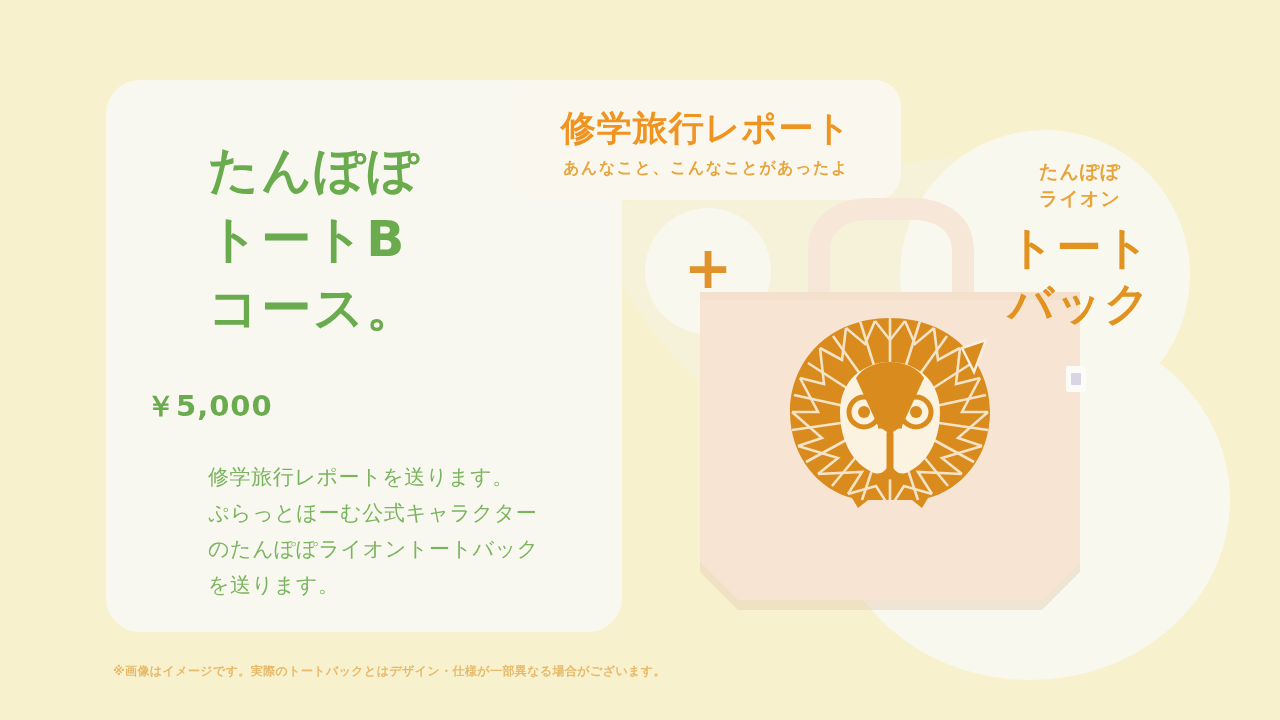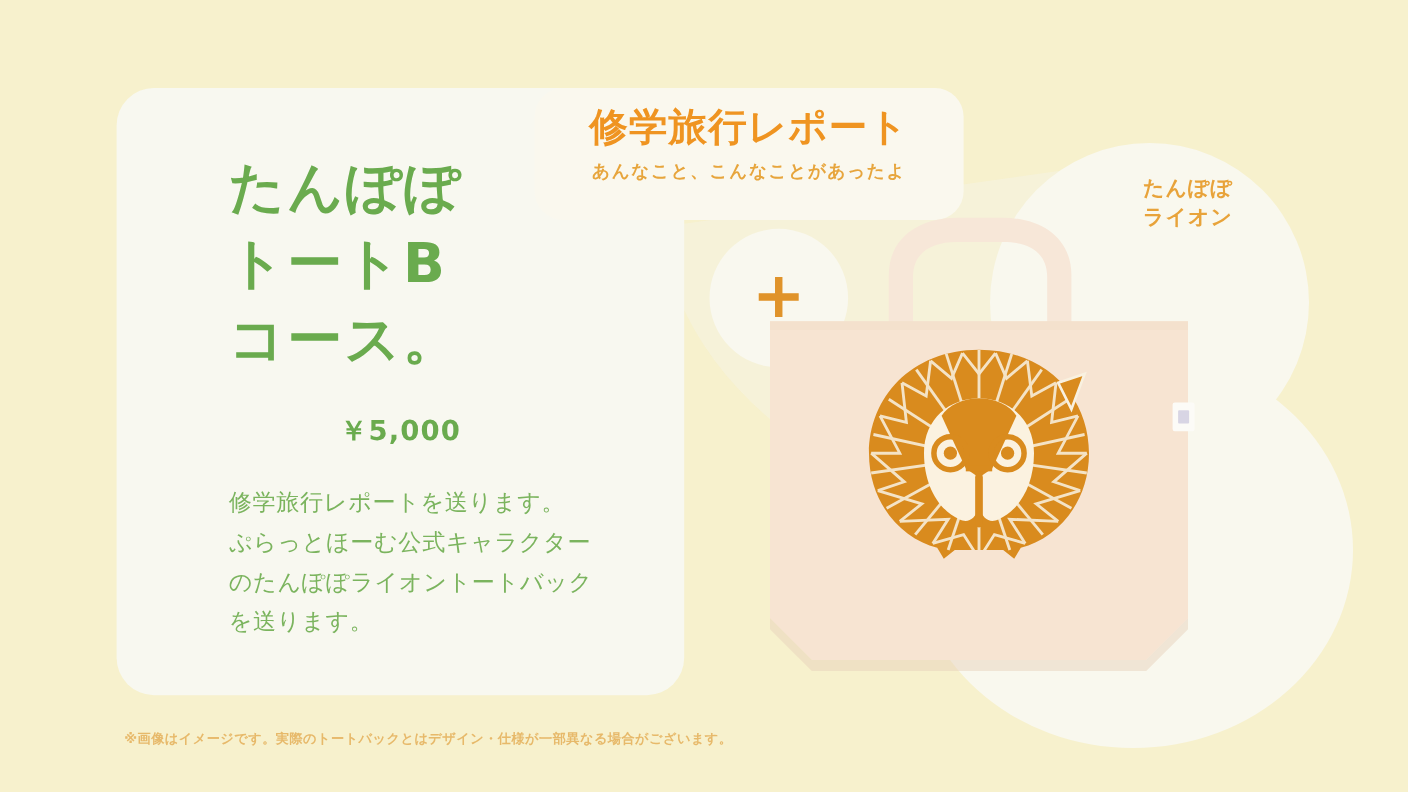--- a/index.html
+++ b/index.html
@@ -91,48 +91,48 @@
     font-size: 50px;
     font-weight: bold;
     line-height: 1.38;
     letter-spacing: 2px;
     text-align: left;
     margin: 0 0 0 62px;
     white-space: pre-line;
   }
   .price {
     color: #6aab4e;
-    font-size: 25px;
+    font-size: 29px;
     font-weight: bold;
     letter-spacing: 1px;
-    text-align: center;
-    margin: 32px 0 0 0;
+    text-align: left;
+    margin: 44px 0 0 0;
   }
   .desc {
     color: #7bb45e;
     font-size: 21px;
     line-height: 1.72;
     letter-spacing: .6px;
     margin: 34px 0 0 62px;
     white-space: pre-line;
     font-weight: 500;
     font-family: Liberation Mono, monospace;
   }
 
   
   .report-card {
     position: absolute;
-    left: 486px;
+    left: 511px;
     top: 80px;
     width: 390px;
     height: 120px;
     background: #faf8ee;
     border-radius: 26px;
     box-sizing: border-box;
-    padding-top: 16px;
+    padding-top: 28px;
     text-align: center;
   }
   .report-title {
     color: #ef9421;
     font-size: 35px;
     font-weight: bold;
     letter-spacing: 1px;
     line-height: 1.15;
     margin: 0;
   }
@@ -318,17 +318,19 @@
         <circle cx="174" cy="222" r="6" fill="#D98B1E"></circle>
         <circle cx="226" cy="222" r="15" fill="none" stroke="#D98B1E" stroke-width="5"></circle>
         <circle cx="226" cy="222" r="6" fill="#D98B1E"></circle>
       </g>
     </svg>
   </div>
 
   <div class="product-label">
     <p class="label-small">たんぽぽ
 ライオン</p>
+    <p class="label-big">トート
+バック</p>
   </div>
 
   <p class="footnote">※画像はイメージです。実際のトートバックとはデザイン・仕様が一部異なる場合がございます。</p>
 
 </div>
 
 </body></html>

